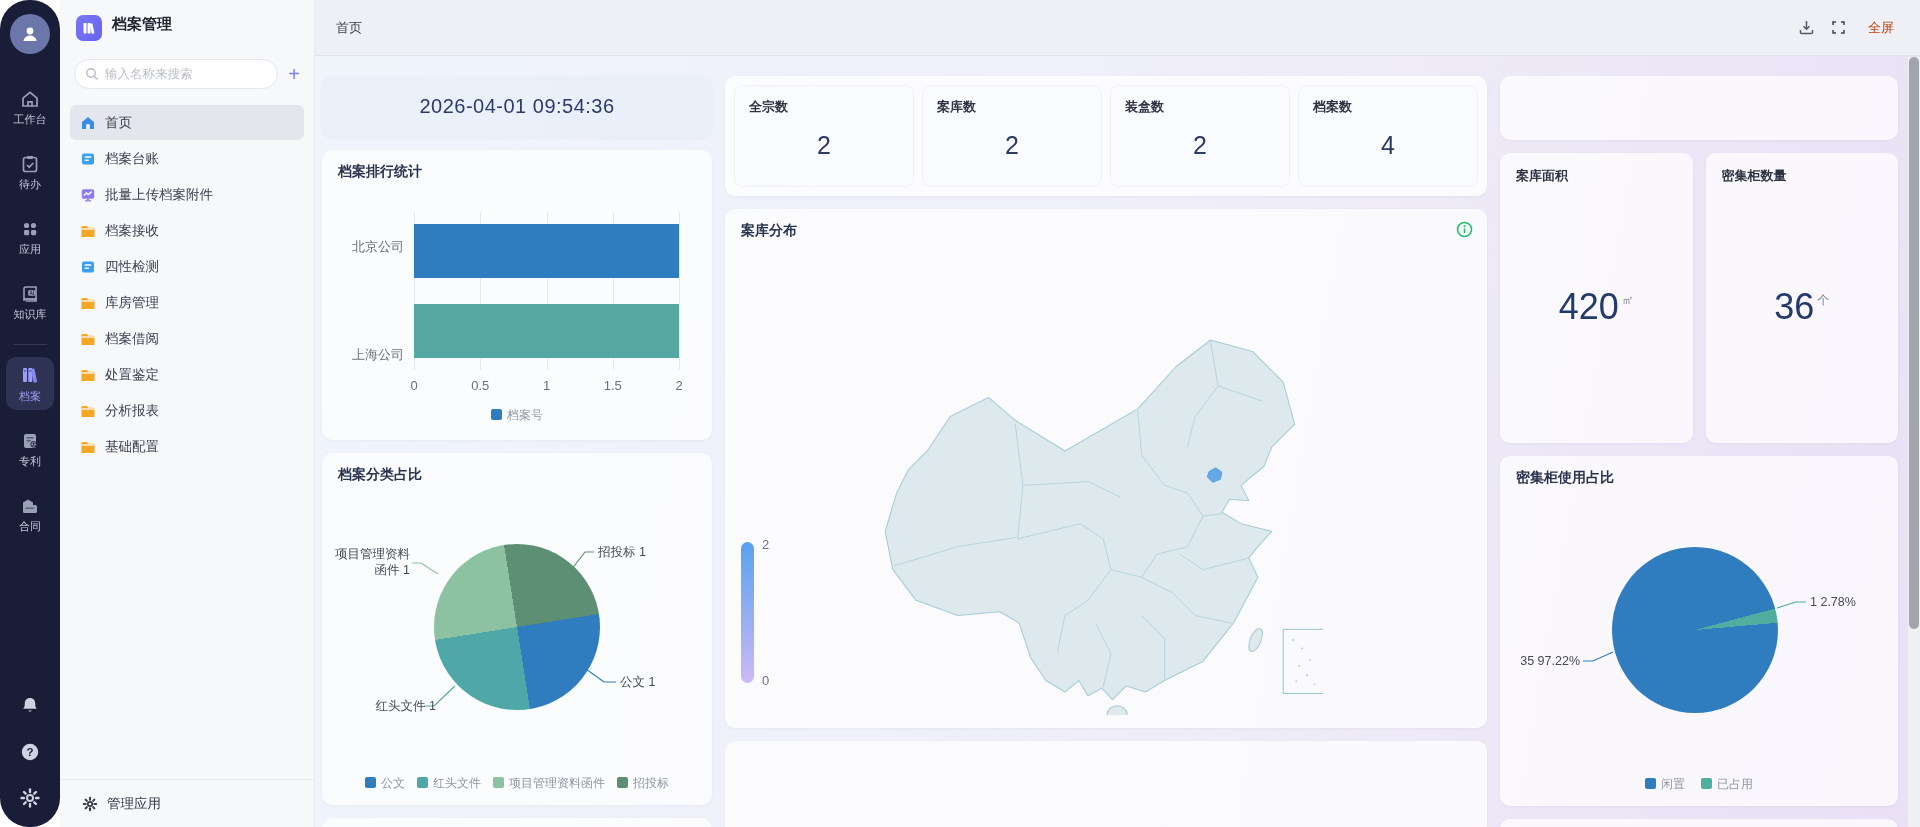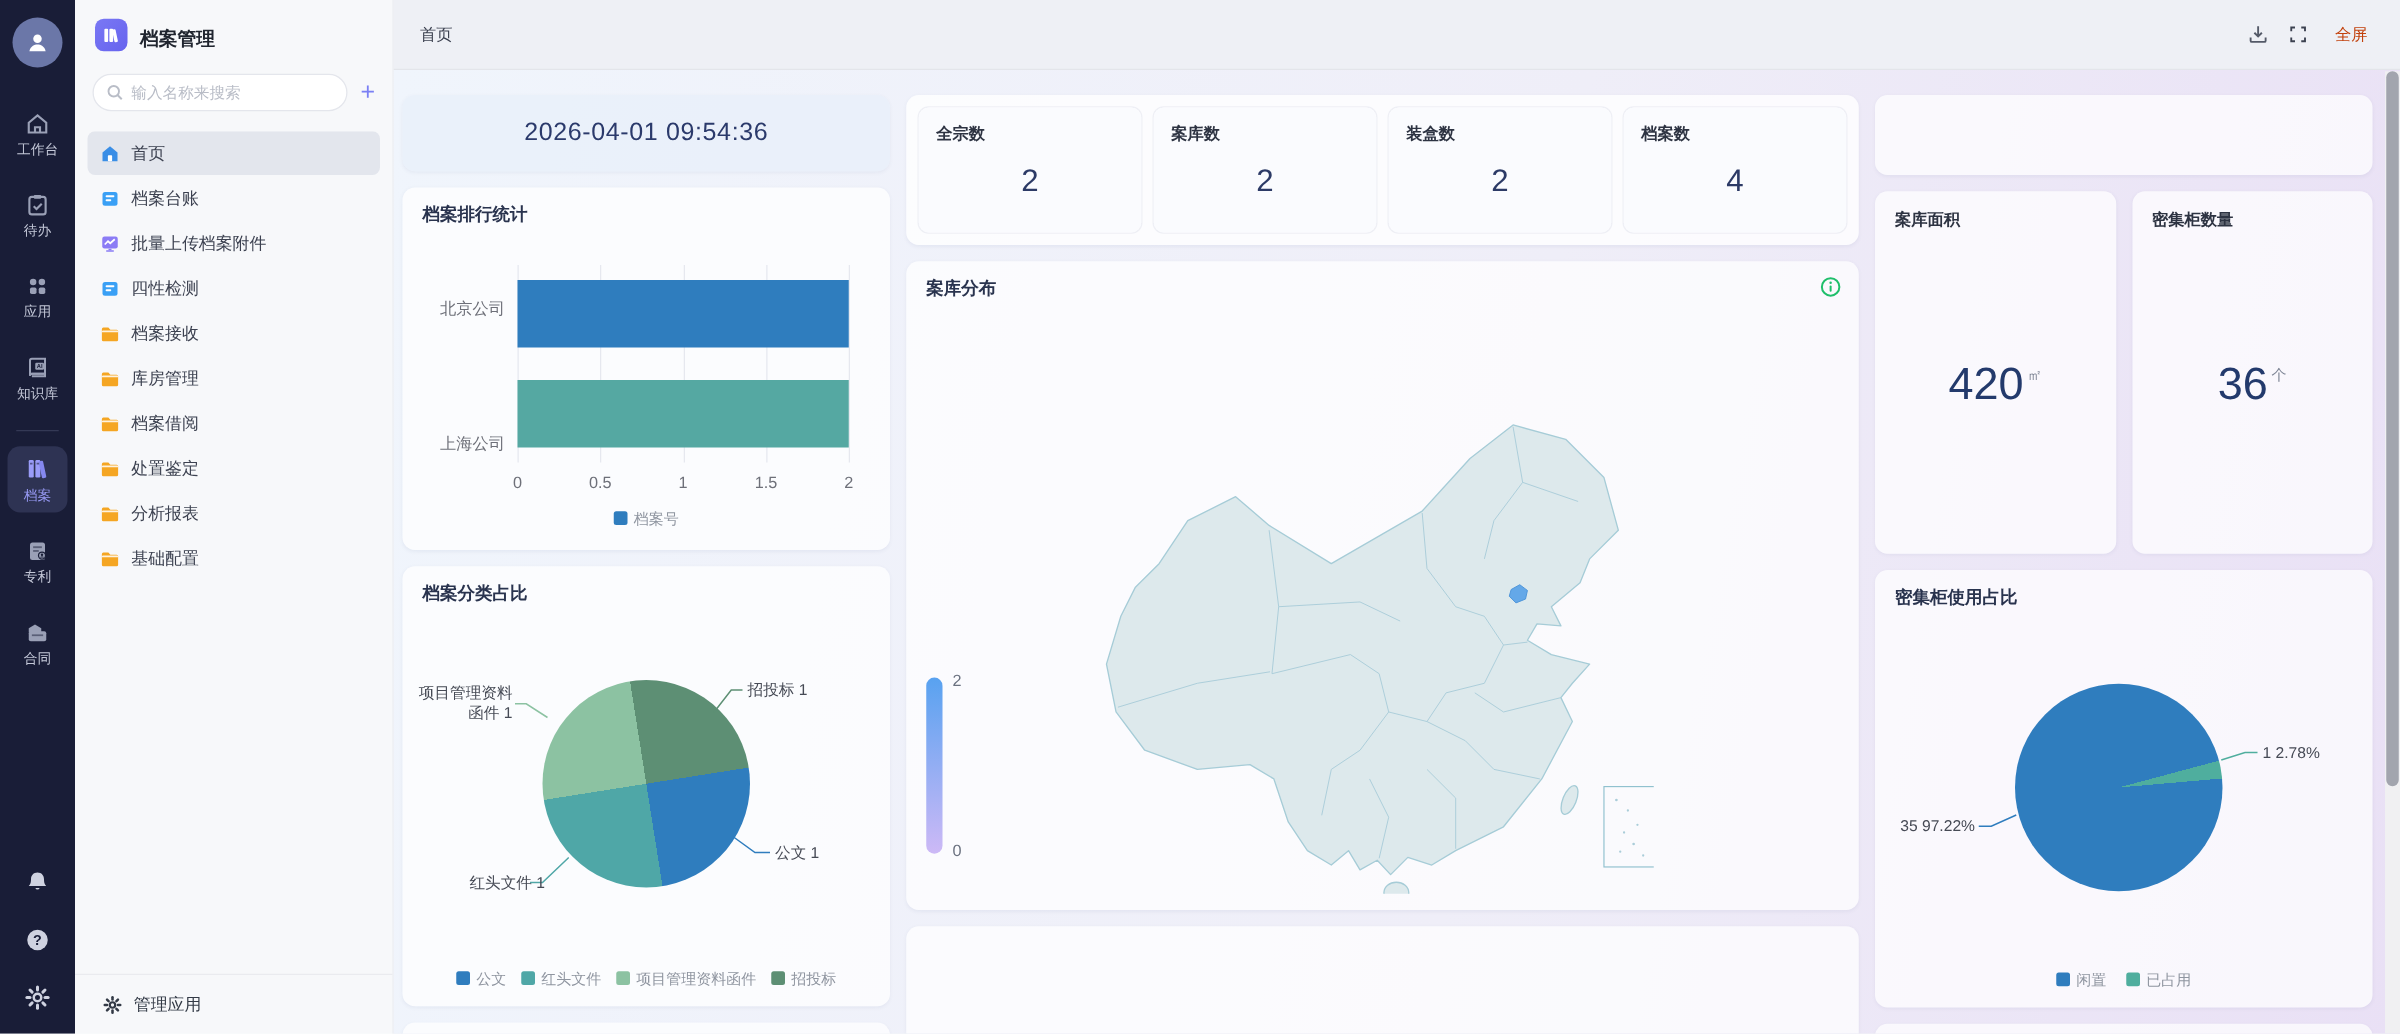--- a/index.html
+++ b/index.html
@@ -1,31 +1,31 @@
 <!DOCTYPE html>
 <html style="--rail-bg: #191d37; --accent-purple: #6f6df2; --folder-orange: #f5a623; --doc-blue: #3aa0f5; --upload-purple: #8b7cf5; --home-blue: #3a8ee6; --bar-blue: #2f7dbe; --bar-teal: #55a8a2; --info-green: #1fbf6b; --map-fill: #dde9ec; --map-border: #a6ccd7; --map-highlight: #64a8e8; --grad-top: #58a2f0; --grad-bottom: #cdb9f6;"><head>
 <meta charset="utf-8">
 <style>
   * { margin:0; padding:0; box-sizing:border-box; }
   html,body { width:1920px; height:827px; overflow:hidden; font-family:"Liberation Sans","DejaVu Sans",sans-serif; }
   .app { display:flex; width:1920px; height:827px; }
 
   
-  .rail { width:60px; background:#191d37; display:flex; flex-direction:column; align-items:center; flex-shrink:0; }
+  .rail { width:60px; background:#191d37; display:flex; flex-direction:column; align-items:center; flex-shrink:0;border-radius:29px; }
   .avatar { width:40px; height:40px; border-radius:50%; background:#6b77a8; margin:14px 0 28px; display:flex; align-items:center; justify-content:center; }
   .rail-item { width:48px; padding:7px 0 6px; margin-bottom:14px; border-radius:10px; display:flex; flex-direction:column; align-items:center; gap:3px; cursor:pointer; }
   .rail-item .lbl { font-size:11px; color:#c3c7d7; white-space:nowrap; }
   .rail-item.active { background:#2e3353; }
   .rail-item.active .lbl { color:#9a9cf8; }
   .rail-divider { width:34px; height:1px; background:#343955; margin:2px 0 12px; }
   .rail-bottom { margin-top:auto; display:flex; flex-direction:column; align-items:center; gap:24px; padding-bottom:18px; }
 
   
   .sidebar { width:255px; background:#f7f8fa; border-right:1px solid #eaebef; display:flex; flex-direction:column; flex-shrink:0; }
-  .sb-head { display:flex; align-items:flex-end; gap:10px; padding:15px 16px 18px; }
+  .sb-head { display:flex; align-items:flex-start; gap:10px; padding:15px 16px 18px; }
   .sb-head .app-ic { width:26px; height:26px; border-radius:7px; background:linear-gradient(135deg,#7a78f4,#6663ee); display:flex; align-items:center; justify-content:center; }
   .sb-title { font-size:15px; font-weight:bold; color:#20252f; }
   .sb-search-row { display:flex; align-items:center; gap:10px; padding:0 14px 16px; }
   .sb-search { flex:1; height:30px; background:#fff; border:1px solid #e4e6ec; border-radius:15px; display:flex; align-items:center; gap:6px; padding:0 10px; }
   .sb-search input { border:none; outline:none; width:120px; font-size:12.5px; background:transparent; color:#333; }
   .sb-search input::placeholder { color:#b9bdc7; }
   .sb-add { color:#7b80f4; font-size:20px; line-height:1; cursor:pointer; font-weight:400; }
   .sb-menu { flex:1; padding:0 10px; display:flex; flex-direction:column; gap:1px; overflow:hidden; }
   .sb-item { height:35px; border-radius:6px; display:flex; align-items:center; gap:9px; padding:0 10px; font-size:13.5px; color:#3c4150; cursor:pointer; }
   .sb-item.active { background:#e3e6ed; }
@@ -239,32 +239,32 @@
         <svg width="16" height="16" viewBox="0 0 16 16">
             <rect x="1.8" y="2.2" width="12.4" height="9.6" rx="1.8" fill="#8b7cf5"></rect>
             <polyline points="3.8,8.6 6.4,6 8.2,7.6 11.8,4.4" fill="none" stroke="#fff" stroke-width="1.4"></polyline>
             <rect x="6.8" y="12" width="2.4" height="1.2" fill="#8b7cf5"></rect>
             <rect x="4.8" y="13.2" width="6.4" height="1.2" rx=".6" fill="#8b7cf5"></rect>
           </svg>
         <span>批量上传档案附件</span>
       </div>
       <div class="sb-item">
         <svg width="16" height="16" viewBox="0 0 16 16">
+            <path d="M1.5 4.2q0-1.2 1.2-1.2h4l1.6 1.8h5q1.2 0 1.2 1.2v6.8q0 1.2-1.2 1.2H2.7q-1.2 0-1.2-1.2z" fill="#f5a623"></path>
+            <path d="M1.5 6.8h13v-.6q0-.9-.9-.9H2.4q-.9 0-.9.9z" fill="#fff" opacity=".85"></path>
+          </svg>
+        <span>档案接收</span>
+      </div>
+      <div class="sb-item">
+        <svg width="16" height="16" viewBox="0 0 16 16">
             <rect x="2" y="2.5" width="12" height="11" rx="2" fill="#3aa0f5"></rect>
             <rect x="4.5" y="5.2" width="7" height="1.5" rx=".7" fill="#fff"></rect>
             <rect x="4.5" y="8.4" width="4.5" height="1.5" rx=".7" fill="#fff"></rect>
           </svg>
         <span>四性检测</span>
-      </div>
-      <div class="sb-item">
-        <svg width="16" height="16" viewBox="0 0 16 16">
-            <path d="M1.5 4.2q0-1.2 1.2-1.2h4l1.6 1.8h5q1.2 0 1.2 1.2v6.8q0 1.2-1.2 1.2H2.7q-1.2 0-1.2-1.2z" fill="#f5a623"></path>
-            <path d="M1.5 6.8h13v-.6q0-.9-.9-.9H2.4q-.9 0-.9.9z" fill="#fff" opacity=".85"></path>
-          </svg>
-        <span>档案接收</span>
       </div>
       <div class="sb-item">
         <svg width="16" height="16" viewBox="0 0 16 16">
             <path d="M1.5 4.2q0-1.2 1.2-1.2h4l1.6 1.8h5q1.2 0 1.2 1.2v6.8q0 1.2-1.2 1.2H2.7q-1.2 0-1.2-1.2z" fill="#f5a623"></path>
             <path d="M1.5 6.8h13v-.6q0-.9-.9-.9H2.4q-.9 0-.9.9z" fill="#fff" opacity=".85"></path>
           </svg>
         <span>库房管理</span>
       </div>
       <div class="sb-item">
         <svg width="16" height="16" viewBox="0 0 16 16">

